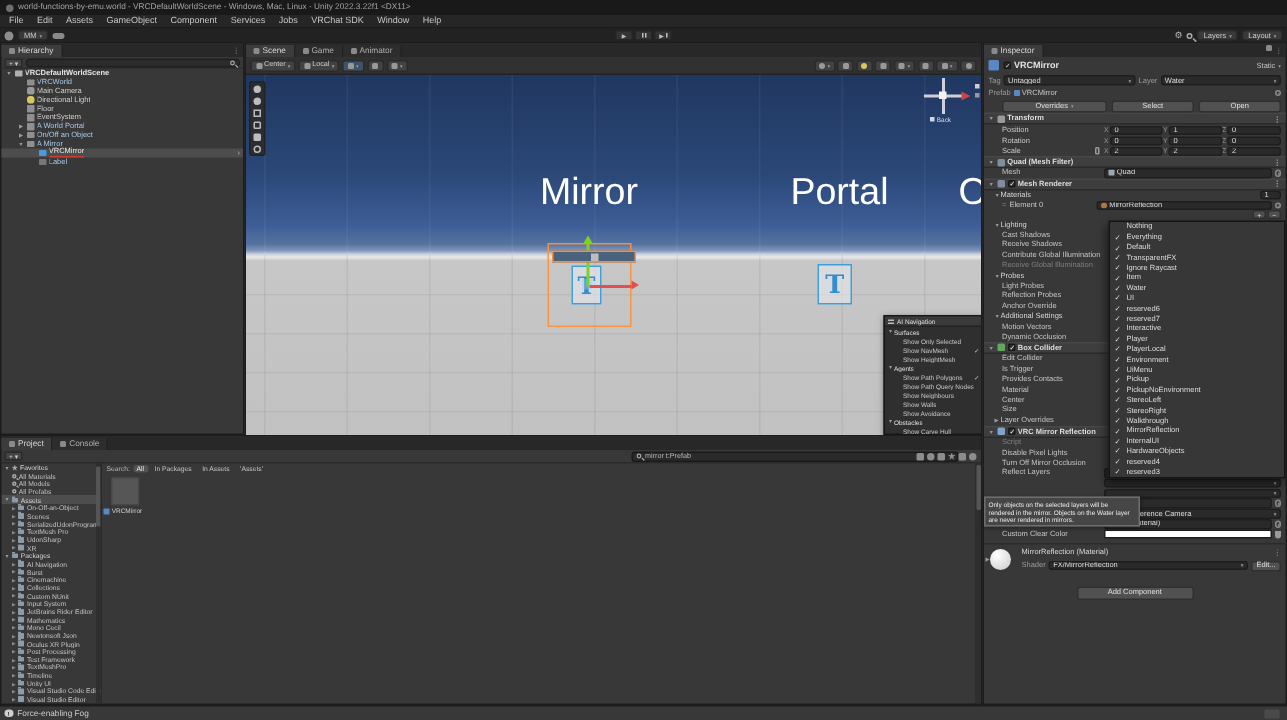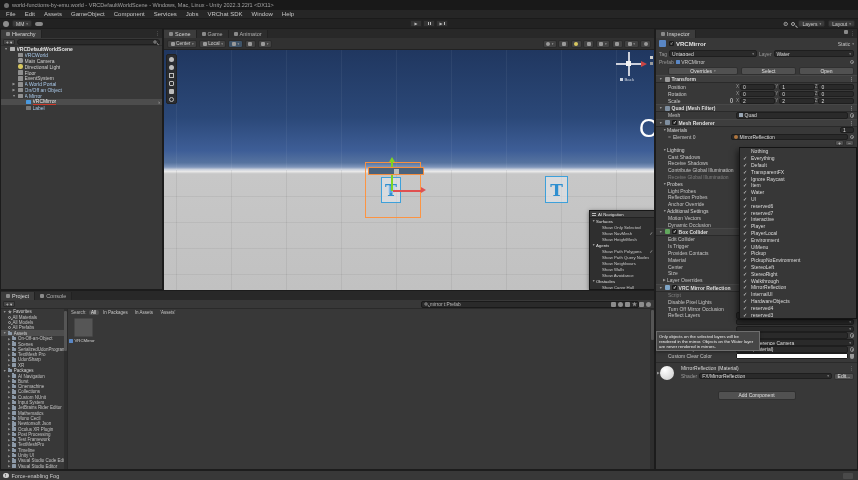--- a/index.html
+++ b/index.html
@@ -409,20 +409,22 @@
       <div class="vline" style="left:177px"></div>
       <div class="vline" style="left:232px"></div>
       <div class="vline" style="left:287px"></div>
       <div class="vline" style="left:342px"></div>
       <div class="vline" style="left:397px"></div>
       <div class="vline" style="left:452px"></div>
     <div class="hline" style="top:146px"></div>
       <div class="hline" style="top:172px"></div>
       <div class="hline" style="top:198px"></div>
       <div class="hline" style="top:224px"></div>
+    <div class="wlabel" style="left:196px;top:64px">Mirror</div>
+    <div class="wlabel" style="left:363px;top:64px">Portal</div>
     <div class="wlabel" style="left:475px;top:64px">O</div>
     <div class="sel"></div>
     <div class="ticon" style="left:217px;top:127px;width:20px;height:26px;font-size:16px">T</div>
     <div class="ticon" style="left:381px;top:126px;width:23px;height:27px;font-size:17px">T</div>
     <div class="center-sq"></div>
     <div class="g-line"></div>
       <div class="g-head"></div>
     <div class="r-line"></div>
       <div class="r-head"></div>
     <div class="gizmo">

